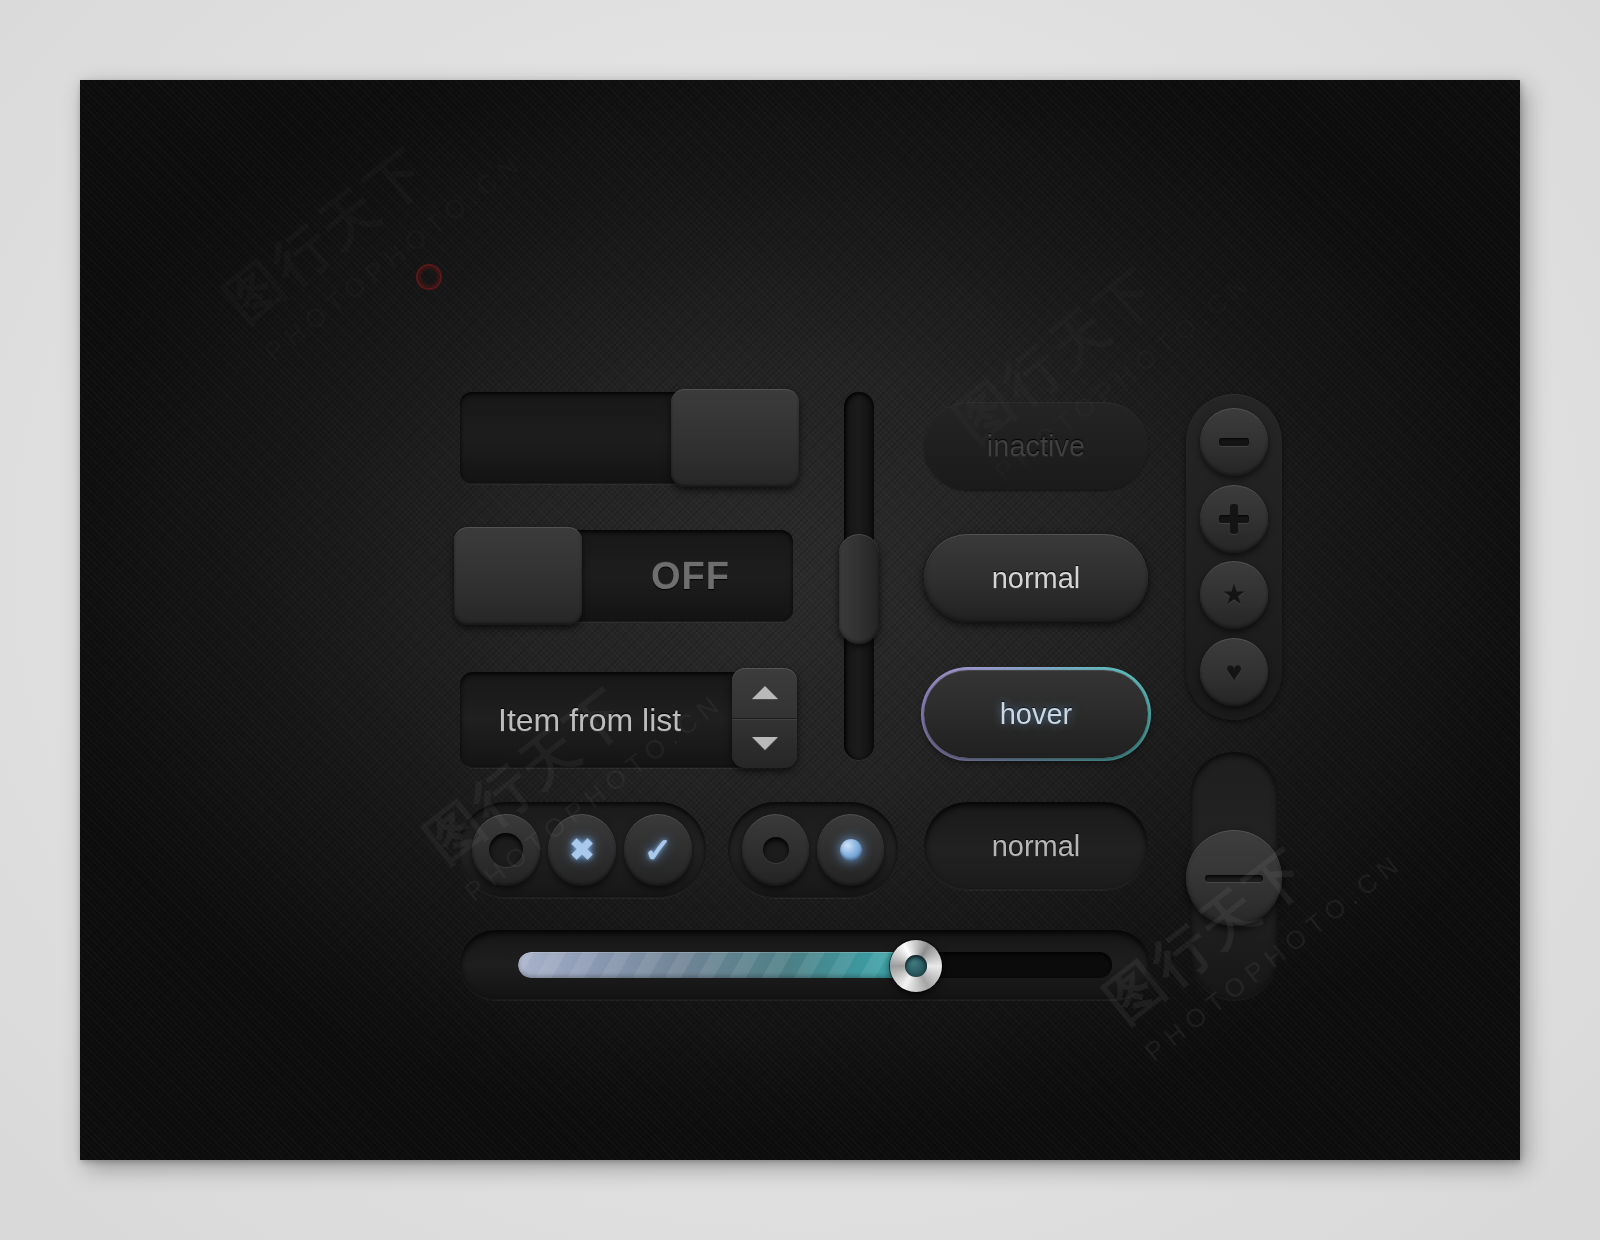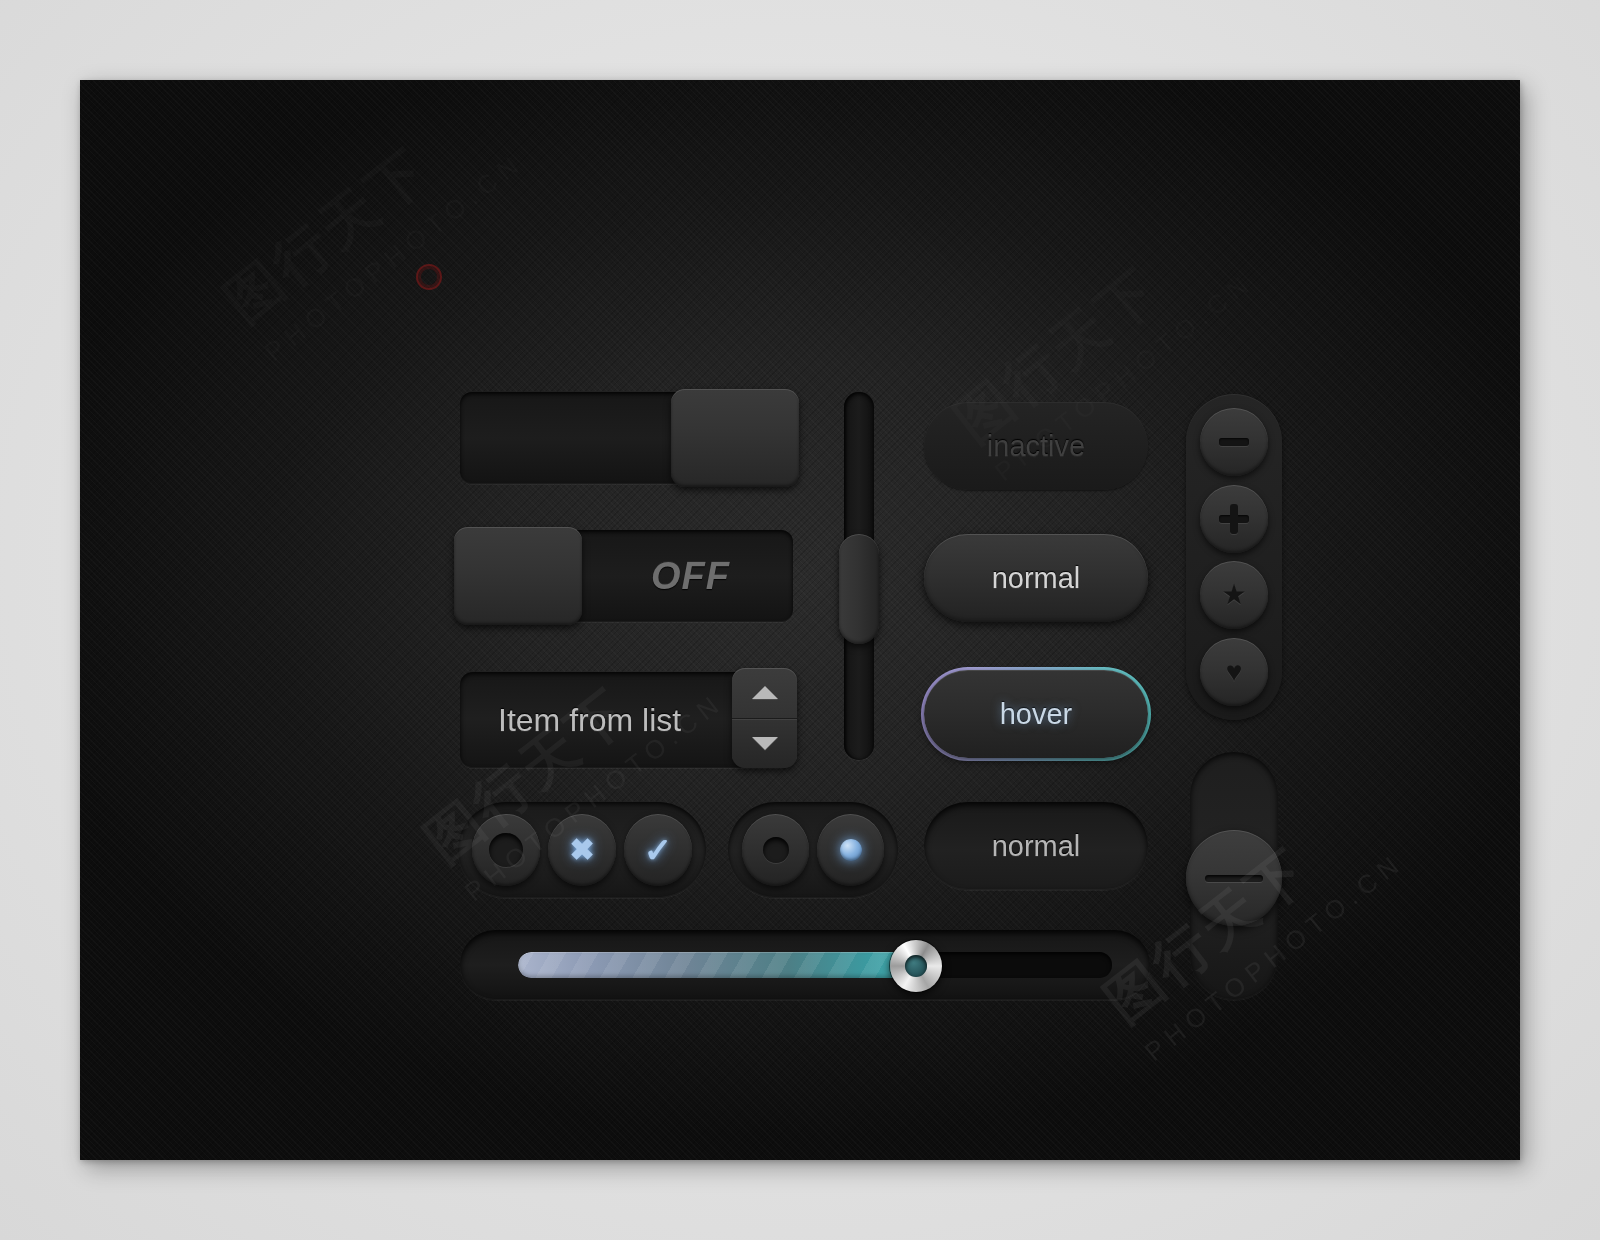--- a/index.html
+++ b/index.html
@@ -98,21 +98,21 @@
   }
 
   .toggle-on  { left: 380px; top: 312px; }
   .toggle-on .knob { right: -4px; }
   .toggle-on .lbl {
     left: 0; width: 205px; justify-content: center;
     color: #cfe0f2;
     text-shadow: 0 0 14px rgba(120,170,235,0.85), 0 0 4px rgba(170,205,245,0.9), 0 1px 1px #000;
   }
 
-  .toggle-off { left: 378px; top: 450px; font-style: italic; }
+  .toggle-off { left: 378px; top: 450px; }
   .toggle-off .knob { left: -4px; }
   .toggle-off .lbl {
     right: 0; width: 205px; justify-content: center;
     color: #6e6e6e;
     text-shadow: 0 1px 1px rgba(0,0,0,0.9), 0 -1px 0 rgba(255,255,255,0.05);
   }
 
   
   .select-box {
     position: absolute; left: 380px; top: 592px;

